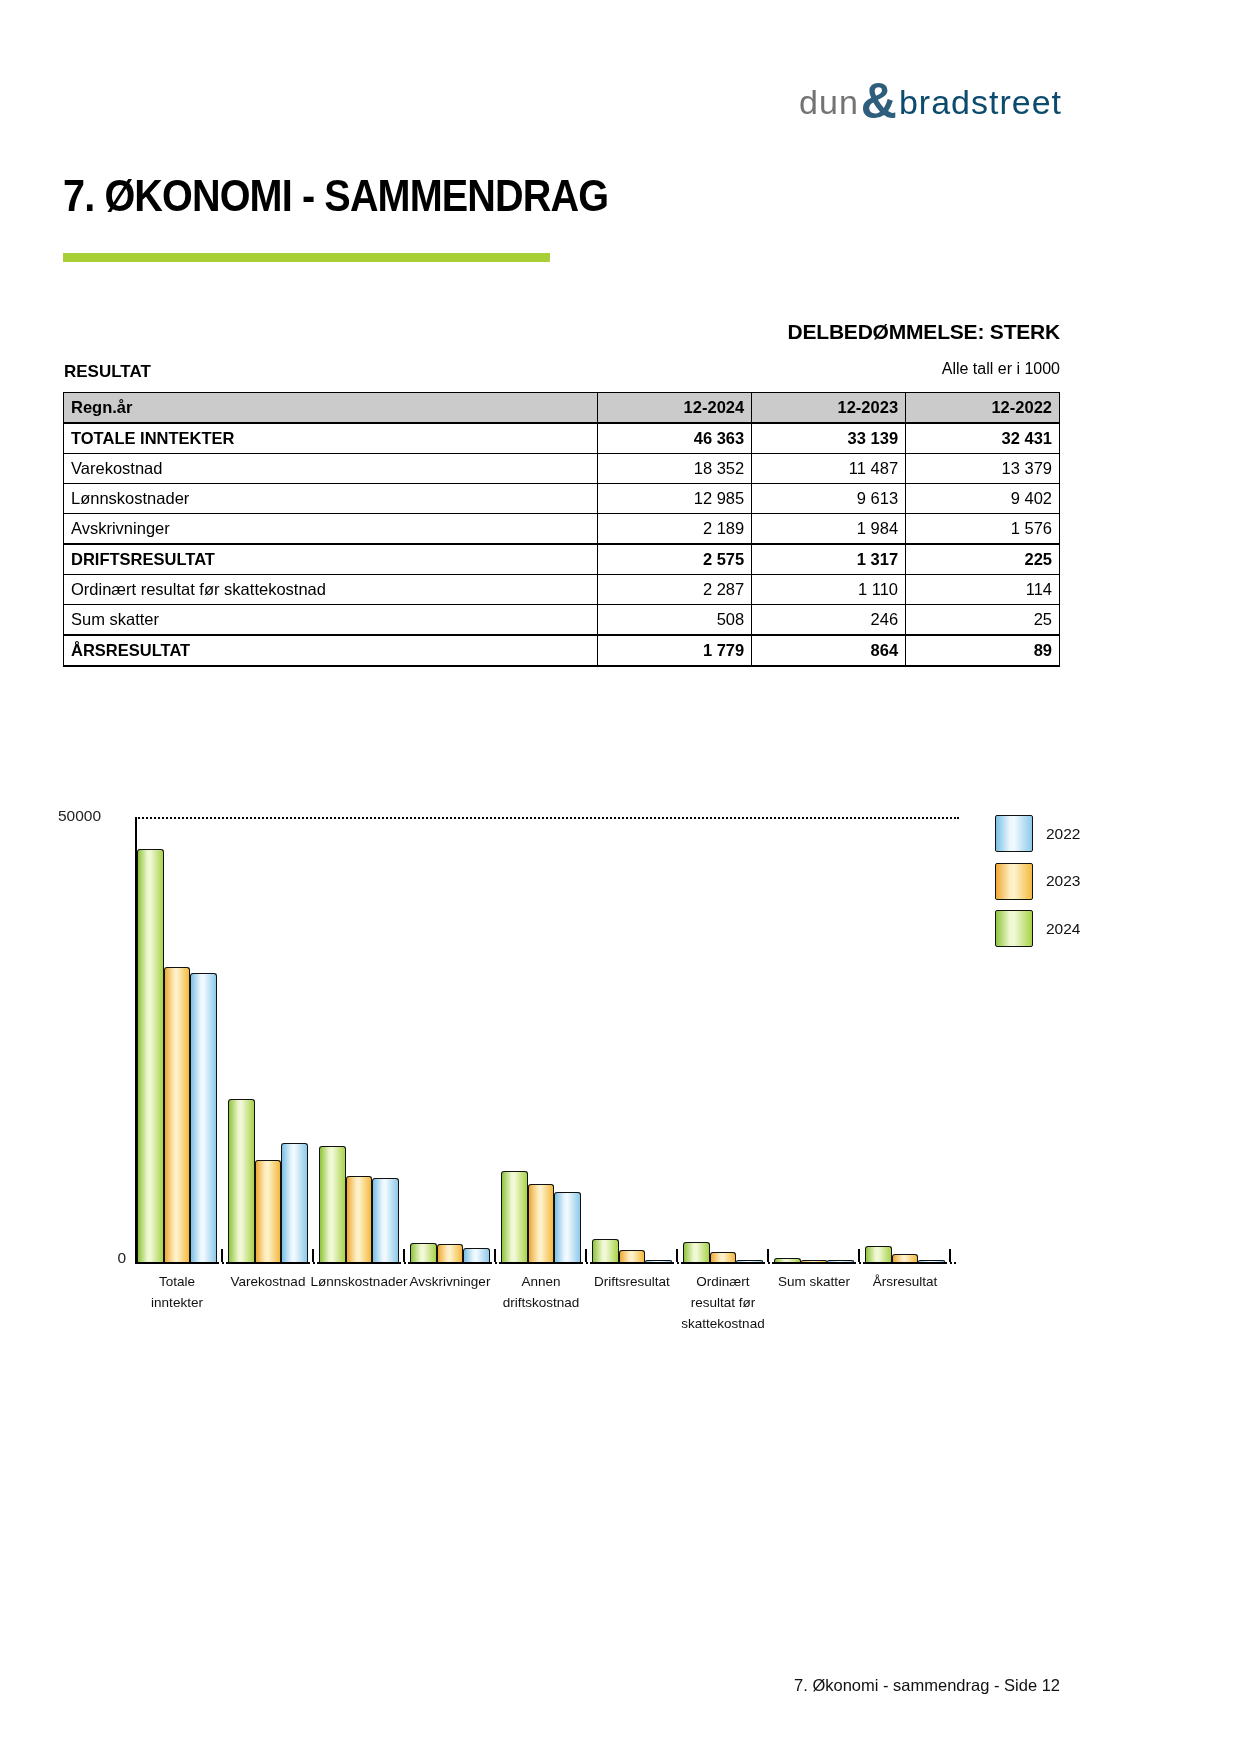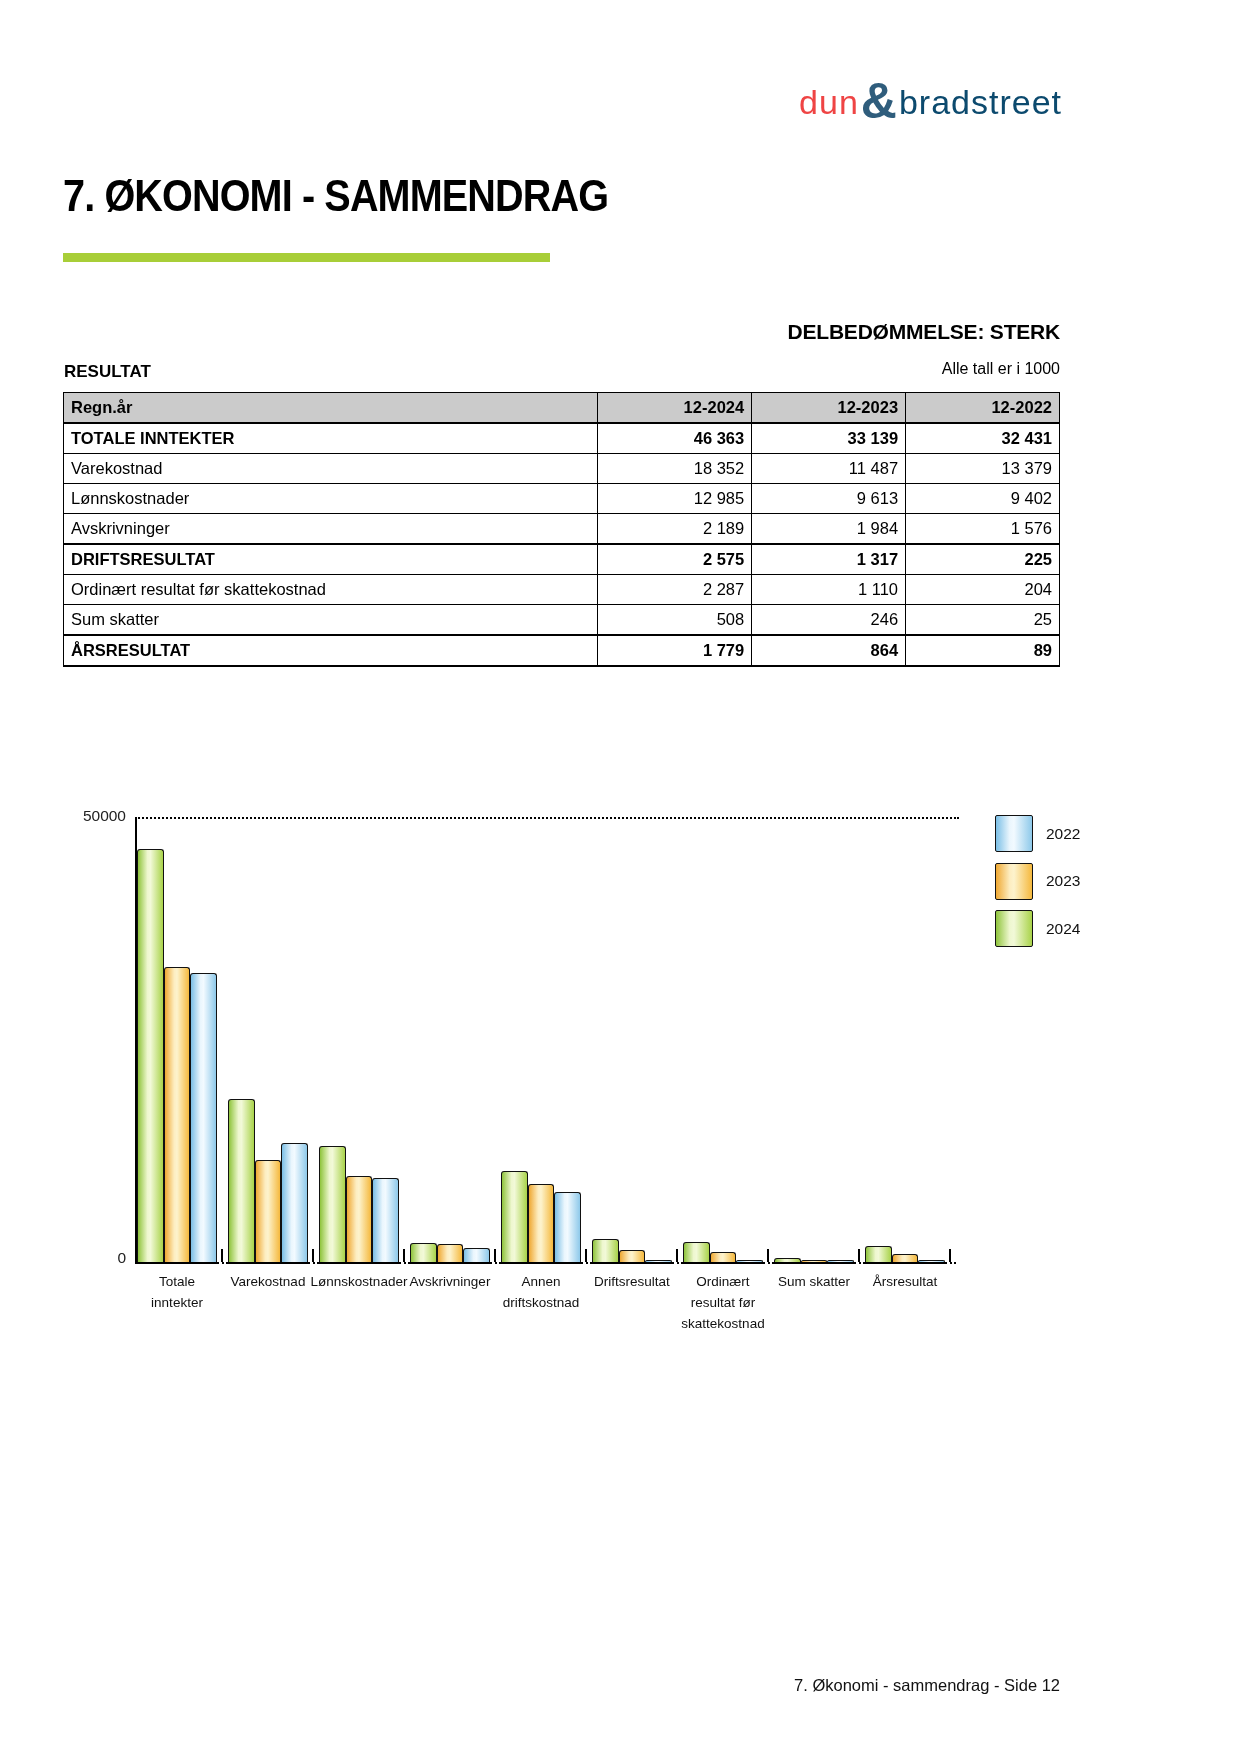--- a/index.html
+++ b/index.html
@@ -3,21 +3,21 @@
 <meta charset="utf-8">
 <style>
   html,body{margin:0;padding:0;background:#e9e9e9;}
   .page{
     position:relative;width:1241px;height:1754px;background:#ffffff;
     margin:0 auto;font-family:"Liberation Sans", sans-serif;color:#000;
     overflow:hidden;
   }
   
   .logo{position:absolute;top:72px;right:179px;display:flex;align-items:baseline;line-height:1;}
-  .logo .dun{font-size:34px;font-weight:500;color:#ef4444;letter-spacing:1px;}
+  .logo .dun{font-size:34px;font-weight:500;color:#737373;letter-spacing:1px;}
   .logo .amp{font-size:50px;font-weight:600;color:#2f5d7c;margin:0 2px;position:relative;top:4px;}
   .logo .brad{font-size:34px;font-weight:500;color:#0c4a6e;letter-spacing:1px;}
   
   .title{
     position:absolute;left:63px;top:170px;font-size:45px;font-weight:800;
     letter-spacing:-1px;transform:scaleX(0.88);transform-origin:left center;
     white-space:nowrap;
   }
   .green-rule{position:absolute;left:63px;top:253px;width:487px;height:9px;background:#a8ce38;}
   
@@ -34,21 +34,21 @@
   }
   .results-table thead th{
     background:#cbcbcb;font-weight:700;border-bottom:2px solid #000;
   }
   .results-table th.col-label,.results-table td.cell-label{width:523px;text-align:left;}
   .results-table th.col-year,.results-table td.cell-val{width:140px;text-align:right;}
   .results-table tr.bold td{font-weight:800;border-top:2px solid #000;}
   .results-table tr:last-child td{border-bottom:2.5px solid #000;}
   .results-table{border:1.5px solid #000;}
   
-  .y-label-top{position:absolute;left:58px;top:807px;width:68px;text-align:right;font-size:15.5px;color:#222;}
+  .y-label-top{position:absolute;left:58px;top:807px;width:68px;font-size:15.5px;color:#222;}
   .y-label-zero{position:absolute;left:94px;top:1249px;width:32px;text-align:right;font-size:15.5px;color:#222;}
   .plot{
     position:absolute;left:135px;top:817px;width:822px;height:445px;
     border-left:2px solid #000;border-top:2px dotted #000;
   }
   .groups{display:flex;height:445px;align-items:flex-end;}
   .bar-group{
     position:relative;width:80px;height:100%;display:flex;align-items:flex-end;
     border-bottom:2px solid #000;box-sizing:border-box;
   }
@@ -134,21 +134,21 @@
         <tr class="bold">
           <td class="cell-label">DRIFTSRESULTAT</td>
           <td class="cell-val">2 575</td>
           <td class="cell-val">1 317</td>
           <td class="cell-val">225</td>
         </tr>
         <tr>
           <td class="cell-label">Ordinært resultat før skattekostnad</td>
           <td class="cell-val">2 287</td>
           <td class="cell-val">1 110</td>
-          <td class="cell-val">204</td>
+          <td class="cell-val">114</td>
         </tr>
         <tr>
           <td class="cell-label">Sum skatter</td>
           <td class="cell-val">508</td>
           <td class="cell-val">246</td>
           <td class="cell-val">25</td>
         </tr>
         <tr class="bold">
           <td class="cell-label">ÅRSRESULTAT</td>
           <td class="cell-val">1 779</td>

